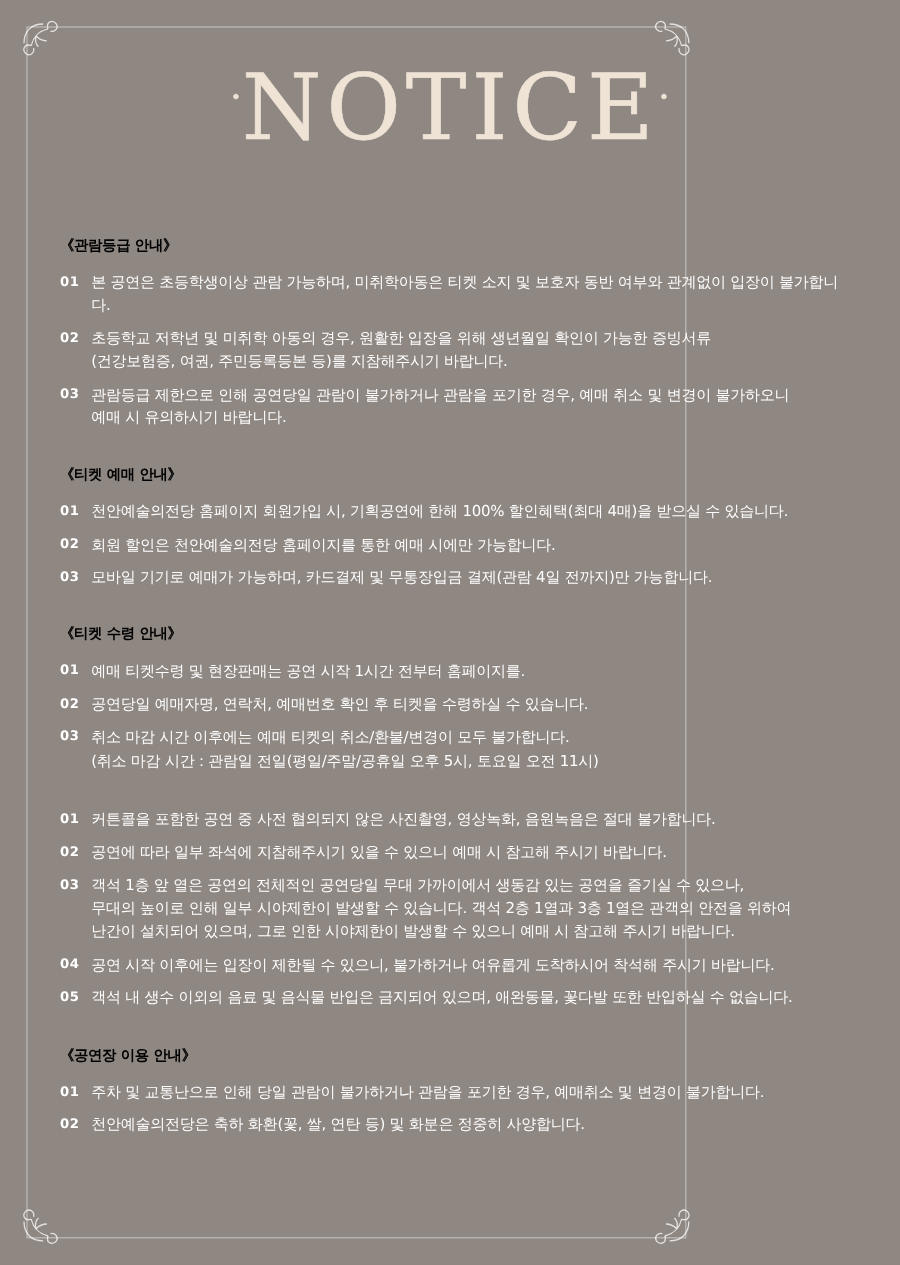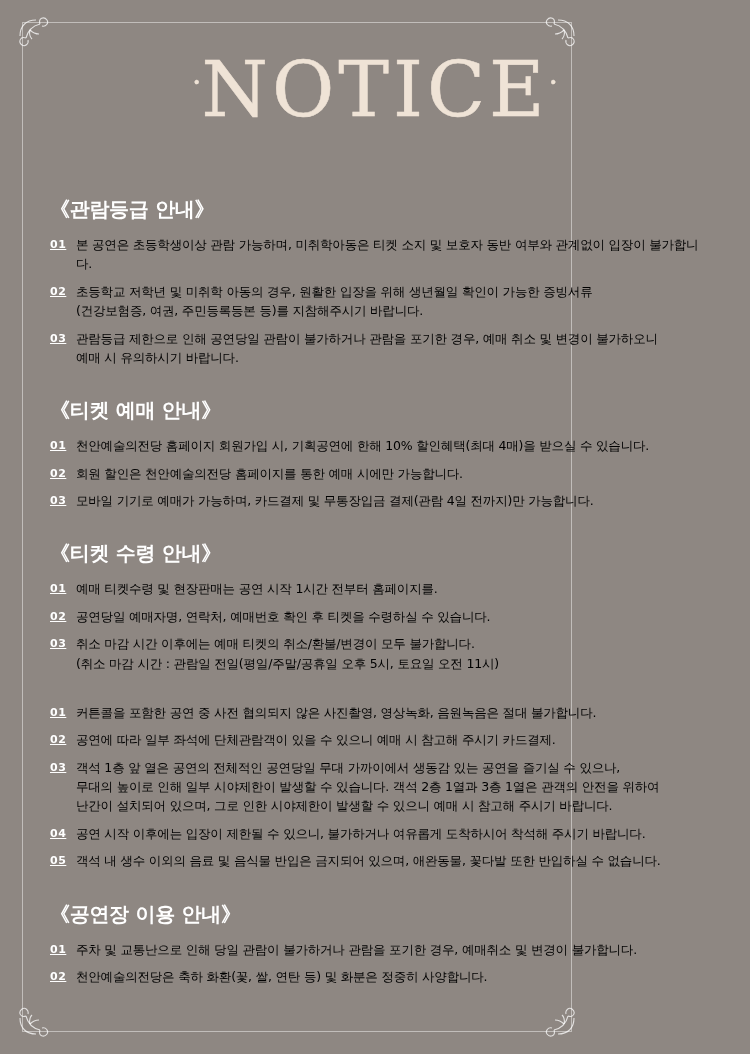--- a/index.html
+++ b/index.html
@@ -69,46 +69,45 @@
 
   .content {
     position: absolute;
     left: 50px;
     top: 196px;
     width: 660px;
   }
 
   .section { margin-bottom: 20px; }
   .section-title {
-    font-size: 20px;
+    font-size: 12px;
     font-weight: bold;
-    color: #ffffff;
+    color: #000000;
     margin: 0 0 12px 0;
     letter-spacing: -0.3px;
   }
   .items { margin: 0; padding: 0; list-style: none; }
   .item {
     display: flex;
     align-items: flex-start;
     margin-bottom: 8px;
     font-size: 12.5px;
     line-height: 1.55;
   }
   .num {
     flex: 0 0 26px;
     font-size: 11px;
     font-weight: bold;
     color: #ffffff;
     padding-top: 1px;
     letter-spacing: 0.5px;
-    text-decoration: underline;
   }
   .text {
     flex: 1 1 auto;
-    color: #000000;
+    color: #ffffff;
     white-space: pre-line;
     letter-spacing: -0.2px;
   }
   .sec-gap-lg { margin-bottom: 30px; }
 </style>
 </head>
 <body>
 
 <div class="page">
 
@@ -179,21 +178,21 @@
             <span class="text">관람등급 제한으로 인해 공연당일 관람이 불가하거나 관람을 포기한 경우, 예매 취소 및 변경이 불가하오니
 예매 시 유의하시기 바랍니다.</span>
           </li>
         </ul>
       </div>
       <div class="section sec-gap-lg">
         <h2 class="section-title">《티켓 예매 안내》</h2>
         <ul class="items">
           <li class="item">
             <span class="num">01</span>
-            <span class="text">천안예술의전당 홈페이지 회원가입 시, 기획공연에 한해 10% 할인혜택(최대 4매)을 받으실 수 있습니다.</span>
+            <span class="text">천안예술의전당 홈페이지 회원가입 시, 기획공연에 한해 100% 할인혜택(최대 4매)을 받으실 수 있습니다.</span>
           </li>
           <li class="item">
             <span class="num">02</span>
             <span class="text">회원 할인은 천안예술의전당 홈페이지를 통한 예매 시에만 가능합니다.</span>
           </li>
           <li class="item">
             <span class="num">03</span>
             <span class="text">모바일 기기로 예매가 가능하며, 카드결제 및 무통장입금 결제(관람 4일 전까지)만 가능합니다.</span>
           </li>
         </ul>
@@ -217,21 +216,21 @@
         </ul>
       </div>
       <div class="section sec-gap-lg">
         <ul class="items">
           <li class="item">
             <span class="num">01</span>
             <span class="text">커튼콜을 포함한 공연 중 사전 협의되지 않은 사진촬영, 영상녹화, 음원녹음은 절대 불가합니다.</span>
           </li>
           <li class="item">
             <span class="num">02</span>
-            <span class="text">공연에 따라 일부 좌석에 단체관람객이 있을 수 있으니 예매 시 참고해 주시기 카드결제.</span>
+            <span class="text">공연에 따라 일부 좌석에 지참해주시기 있을 수 있으니 예매 시 참고해 주시기 바랍니다.</span>
           </li>
           <li class="item">
             <span class="num">03</span>
             <span class="text">객석 1층 앞 열은 공연의 전체적인 공연당일 무대 가까이에서 생동감 있는 공연을 즐기실 수 있으나,
 무대의 높이로 인해 일부 시야제한이 발생할 수 있습니다. 객석 2층 1열과 3층 1열은 관객의 안전을 위하여
 난간이 설치되어 있으며, 그로 인한 시야제한이 발생할 수 있으니 예매 시 참고해 주시기 바랍니다.</span>
           </li>
           <li class="item">
             <span class="num">04</span>
             <span class="text">공연 시작 이후에는 입장이 제한될 수 있으니, 불가하거나 여유롭게 도착하시어 착석해 주시기 바랍니다.</span>

